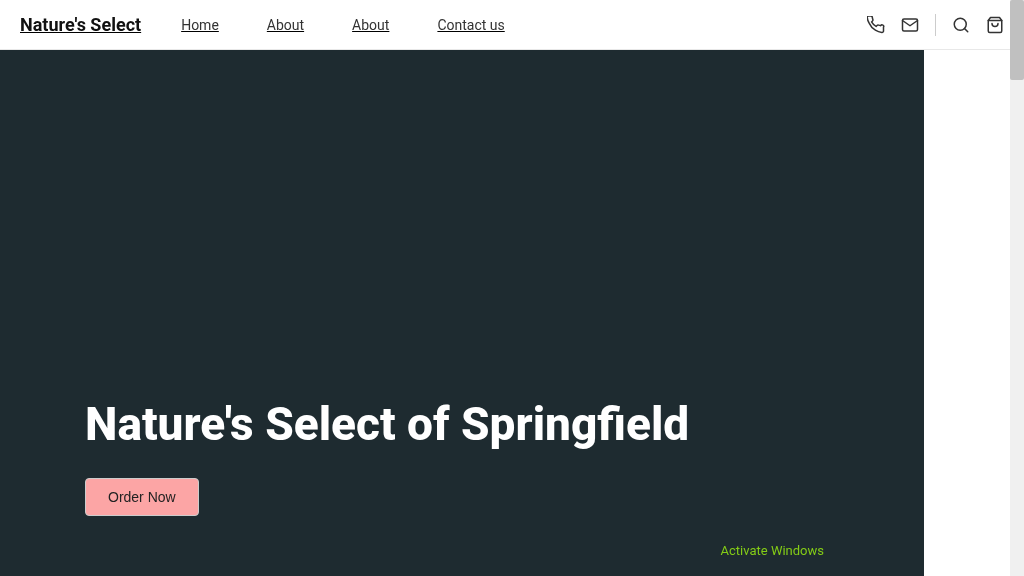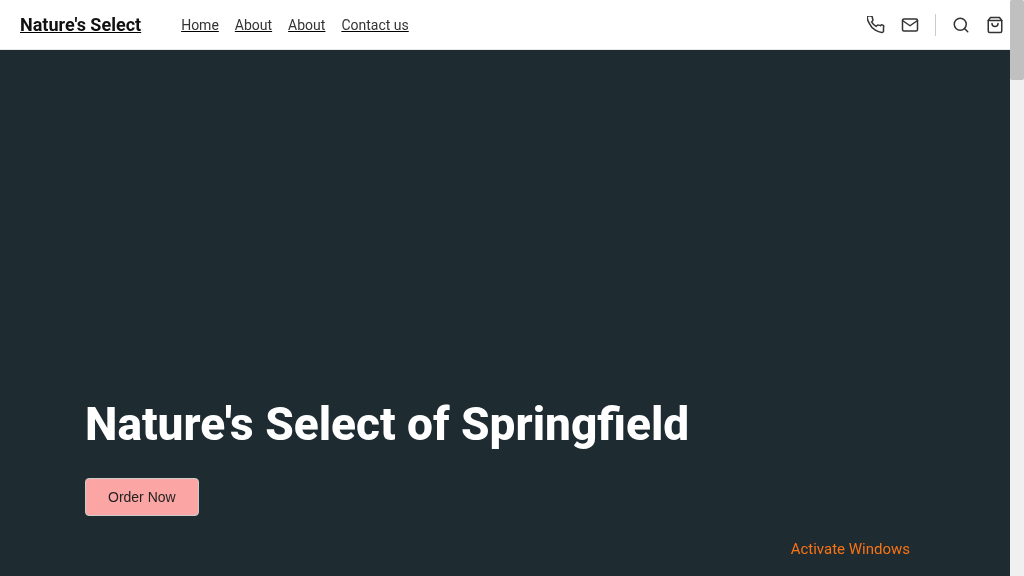--- a/index.html
+++ b/index.html
@@ -39,21 +39,21 @@
     .logo {
       font-size: 18px;
       font-weight: 700;
       color: #111111;
       white-space: nowrap;
     }
 
     .nav {
       display: flex;
       align-items: flex-end;
-      gap: 16px;
+      gap: 48px;
     }
 
     .nav-item {
       font-size: 14px;
       color: #333333;
       cursor: pointer;
       text-decoration: none;
     }
 
     .header-right {
@@ -94,21 +94,21 @@
       right: 0;
       width: 14px;
       height: 80px;
       background: #c0c0c0;
       border-radius: 2px;
     }
 
     
     .hero {
       background: #1e2b30;
-      width: 1010px;
+      width: 924px;
       height: 526px;
       position: relative;
       display: flex;
       flex-direction: column;
       justify-content: flex-end;
       padding: 0 85px 60px 85px;
     }
 
     .hero-title {
       font-size: 46px;
@@ -132,22 +132,22 @@
 
     
     .activate-windows {
       position: absolute;
       bottom: 18px;
       right: 100px;
       text-align: right;
     }
 
     .activate-windows-title {
-      font-size: 15px;
-      color: #f97316;
+      font-size: 13px;
+      color: #84cc16;
     }
 
     .activate-windows-sub {
       font-size: 12px;
       color: #aaaaaa;
     }
   </style>
 </head>
 <body>
 

